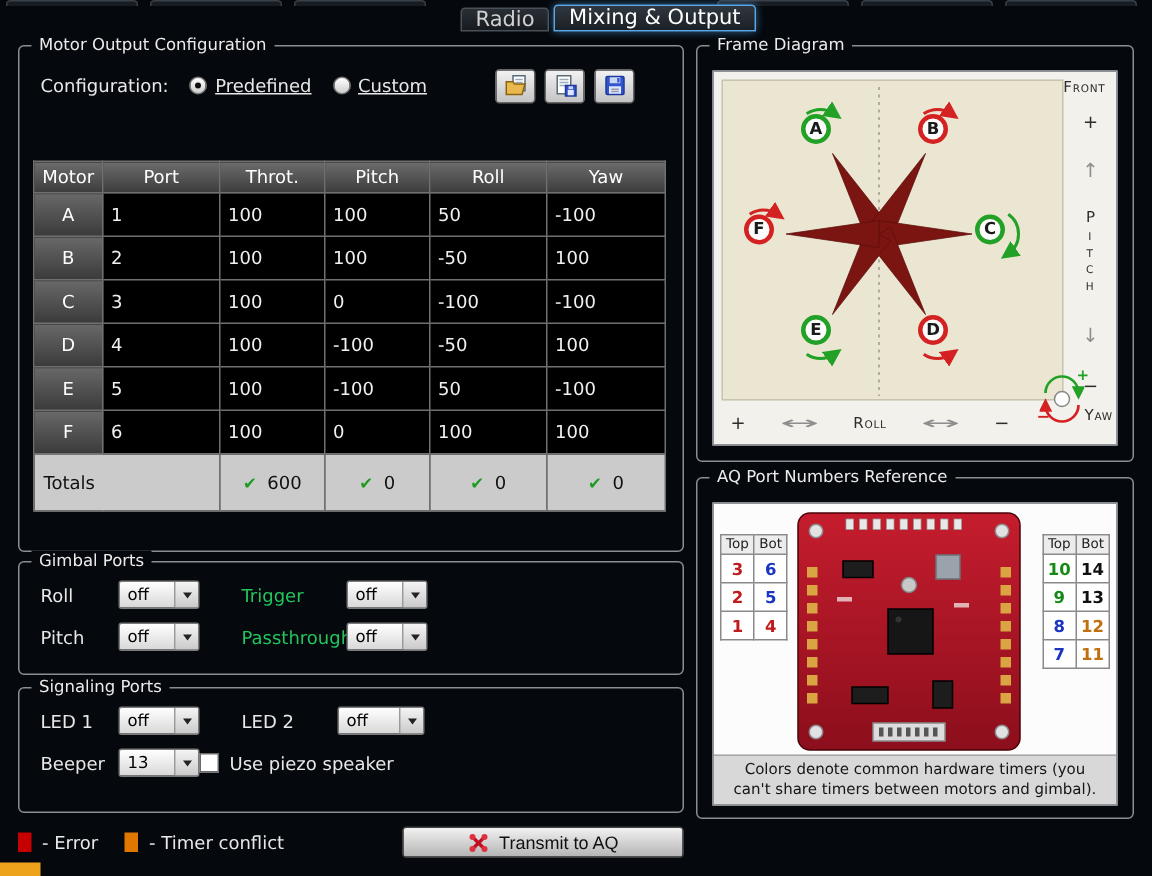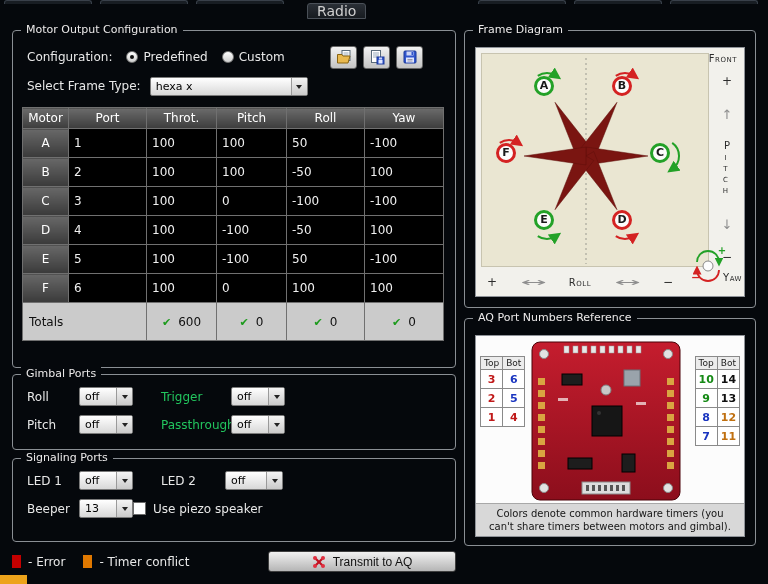--- a/index.html
+++ b/index.html
@@ -13,21 +13,21 @@
   .tabbar{position:absolute;top:3px;left:307px;display:flex;align-items:flex-end;gap:3px;z-index:5;}
   .tab{height:16px;padding:1px 9px 2px;background:linear-gradient(#2a2f36,#171b20);border:1px solid #4a5058;border-radius:3px 3px 0 0;color:#d0d0d0;font-size:14px;display:flex;align-items:center;white-space:nowrap;}
   .tab.selected{height:18px;background:linear-gradient(#31373f,#1b2026);box-shadow:0 0 6px rgba(84,164,232,.6);color:#fff;}
 
   .group{position:absolute;border:1px solid #8a8f94;border-radius:4px;}
   .group-title{position:absolute;top:-8px;left:8px;background:#05080c;padding:0 5px;font-size:11px;color:#eceaea;white-space:nowrap;}
   .lbl{font-size:12px;color:#e8e8e8;white-space:nowrap;}
   .lbl.disabled{color:#22c55e;}
 
   
-  .radio-wrap{display:inline-flex;align-items:center;gap:5px;}
+  .radio-wrap{display:inline-flex;align-items:center;gap:5px;text-decoration:underline;}
   .radio{width:12px;height:12px;border-radius:50%;background:linear-gradient(#fff,#cfcfcf);border:1px solid #777;position:relative;display:inline-block;flex:none;}
   .radio.checked::after{content:"";position:absolute;left:3px;top:3px;width:4px;height:4px;border-radius:50%;background:#101010;}
   .checkbox{width:13px;height:13px;background:#fff;border:1px solid #6a6a6a;display:inline-block;}
 
   .iconbtn{width:27px;height:23px;background:linear-gradient(#f2f2f2,#c4c4c4);border:1px solid #666;border-radius:3px;display:inline-flex;align-items:center;justify-content:center;padding:0;cursor:pointer;}
 
   
   .combo{display:inline-flex;align-items:center;height:19px;background:linear-gradient(#ffffff,#d8d8d8);border:1px solid #7a7a7a;border-radius:2px;color:#000;font-size:11px;overflow:hidden;}
   .combo-val{padding:0 5px;flex:1;text-align:left;color:#000;white-space:nowrap;}
   .combo-arrow{width:16px;height:100%;border-left:1px solid #9a9a9a;background:linear-gradient(#f4f4f4,#cacaca);display:flex;align-items:center;justify-content:center;flex:none;}
@@ -111,20 +111,21 @@
 
   <div class="tab-stub" style="left:4px;width:88px;"></div>
   <div class="tab-stub" style="left:100px;width:88px;"></div>
   <div class="tab-stub" style="left:196px;width:88px;"></div>
   <div class="tab-stub" style="left:478px;width:88px;"></div>
   <div class="tab-stub" style="left:574px;width:88px;"></div>
   <div class="tab-stub" style="left:670px;width:88px;"></div>
 
   <div class="tabbar">
     <div class="tab">Radio</div>
+    <div class="tab selected" style="border-color: rgb(90, 167, 232);">Mixing &amp; Output</div>
   </div>
 
   <div class="group" id="motor-group">
     <span class="group-title">Motor Output Configuration</span>
 
     <div class="cfg-row">
       <span class="lbl">Configuration:</span>
       <span class="radio-wrap">
         <span class="radio checked"></span>
         <span class="lbl">Predefined</span>
@@ -159,27 +160,20 @@
             <rect x="4.5" y="2.5" width="7" height="4" fill="#cdd5f5"></rect>
             <rect x="9.5" y="3" width="1.5" height="3" fill="#3055cc"></rect>
             <rect x="4" y="8.5" width="8" height="5" fill="#dfe6ff"></rect>
             <line x1="5.5" y1="10.5" x2="10.5" y2="10.5" stroke="#9999aa"></line>
             <line x1="5.5" y1="12" x2="10.5" y2="12" stroke="#9999aa"></line>
           </svg>
         </button>
       </span>
     </div>
 
-    <div class="frame-row">
-      <span class="lbl">Select Frame Type:</span>
-      <span class="combo w158">
-        <span class="combo-val">hexa x</span>
-        <span class="combo-arrow"></span>
-      </span>
-    </div>
 
     <table class="motor-table">
       <thead>
         <tr>
           <th class="cw0">Motor</th>
           <th class="cw1">Port</th>
           <th class="cw2">Throt.</th>
           <th class="cw3">Pitch</th>
           <th class="cw4">Roll</th>
           <th class="cw5">Yaw</th>

